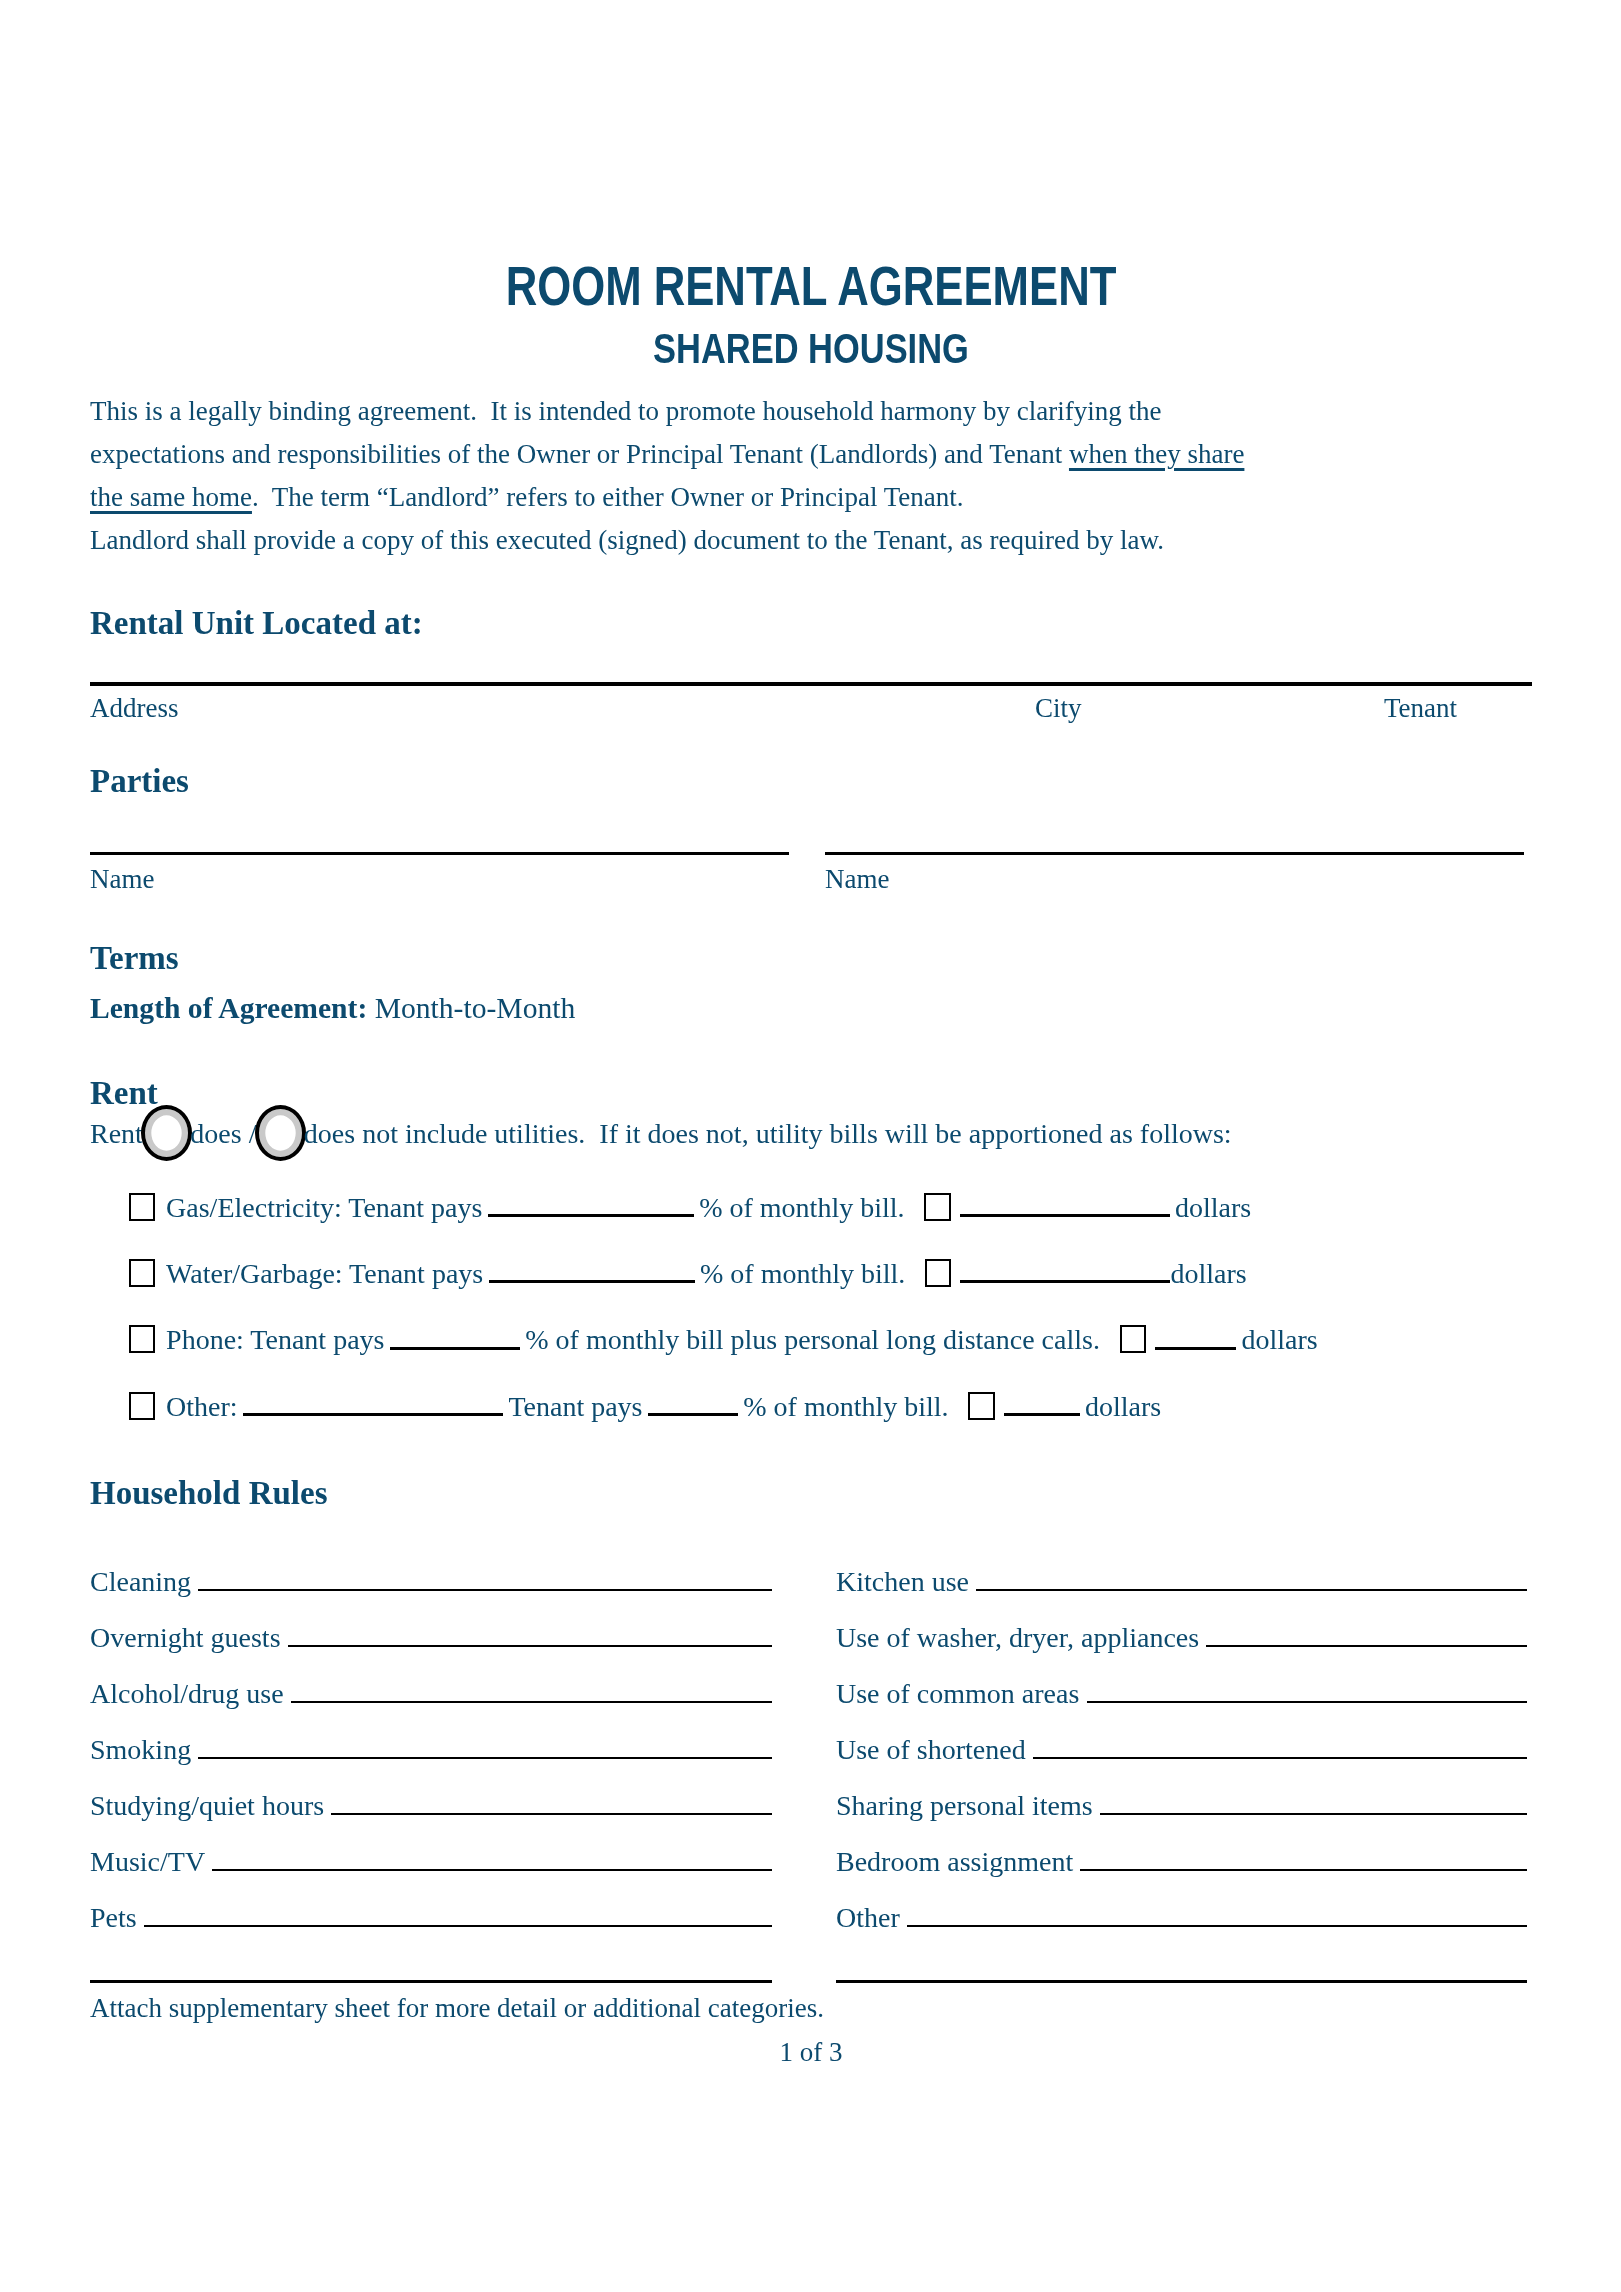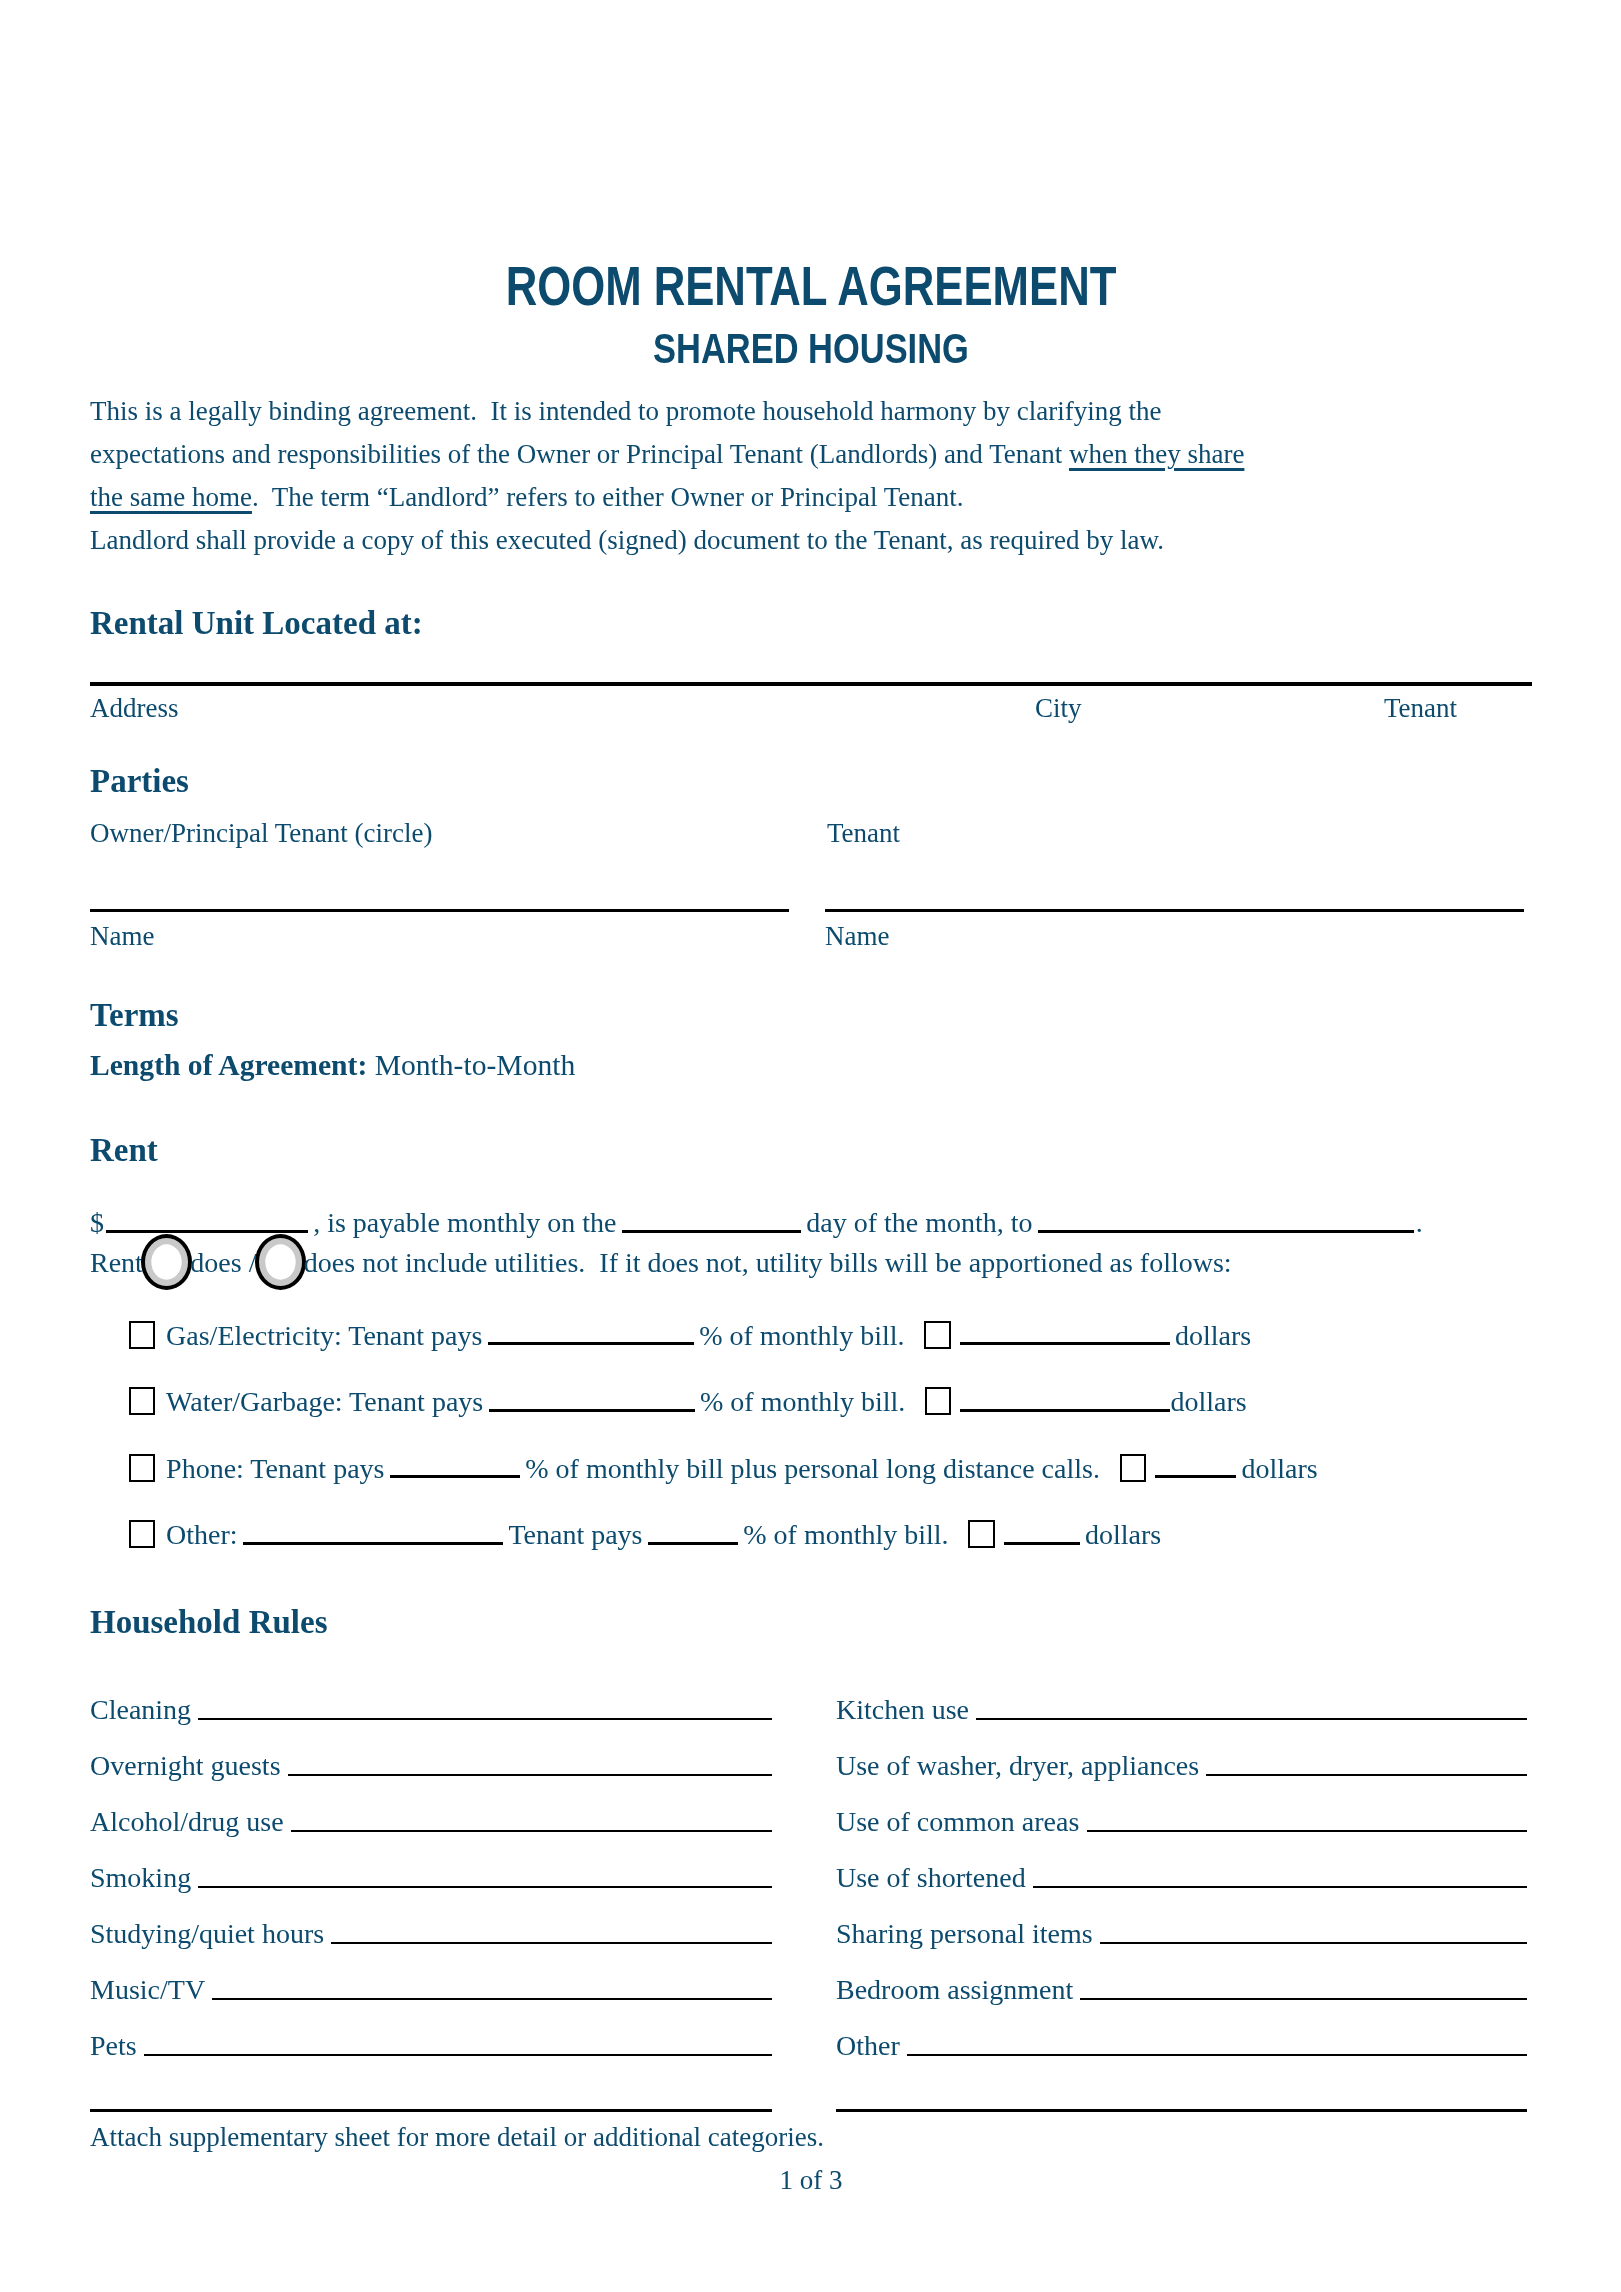--- a/index.html
+++ b/index.html
@@ -90,38 +90,31 @@
 
     <h3 class="h h-rental">Rental Unit Located at:</h3>
     <div class="bigrule"></div>
     <div class="addr-labels">
       <span>Address</span>
       <span class="lbl-city">City</span>
       <span class="lbl-state">Tenant</span>
     </div>
 
     <h3 class="h h-parties">Parties</h3>
-    <div class="party-labels">
-      <span>Owner/Principal Tenant (circle)</span>
-      <span class="lbl-tenant">Tenant</span>
-    </div>
     <div class="name-row">
       <div class="name-col"><span>Name</span></div>
       <div class="name-col"><span>Name</span></div>
     </div>
 
     <h3 class="h h-terms">Terms</h3>
     <div class="length-line">
       <b>Length of Agreement:</b><span> Month-to-Month</span>
     </div>
 
     <h3 class="h h-rent">Rent</h3>
-    <div class="rent-line1">
-      <span>$</span><span class="blank b-amount"></span><span>, is payable monthly on the</span><span class="blank b-day"></span><span>day of the month, to</span><span class="blank b-payee"></span><span>.</span>
-    </div>
     <div class="rent-line2">
       <span>Rent</span><span class="circle"></span><span>does </span><span>/</span><span class="circle"></span><span>does not include utilities.&nbsp; If it does not, utility bills will be apportioned as follows:</span>
     </div>
 
     <div class="util">
       <span class="cb"></span><span>Gas/Electricity: Tenant pays</span><span class="blank b-u1"></span><span>% of monthly bill.</span><span class="cb cb2"></span><span class="blank b-u2"></span><span>dollars</span>
     </div>
     <div class="util">
       <span class="cb"></span><span>Water/Garbage: Tenant pays</span><span class="blank b-u1"></span><span>% of monthly bill.</span><span class="cb cb2"></span><span class="blank b-u2" style="margin-right:0;"></span><span>dollars</span>
     </div>

